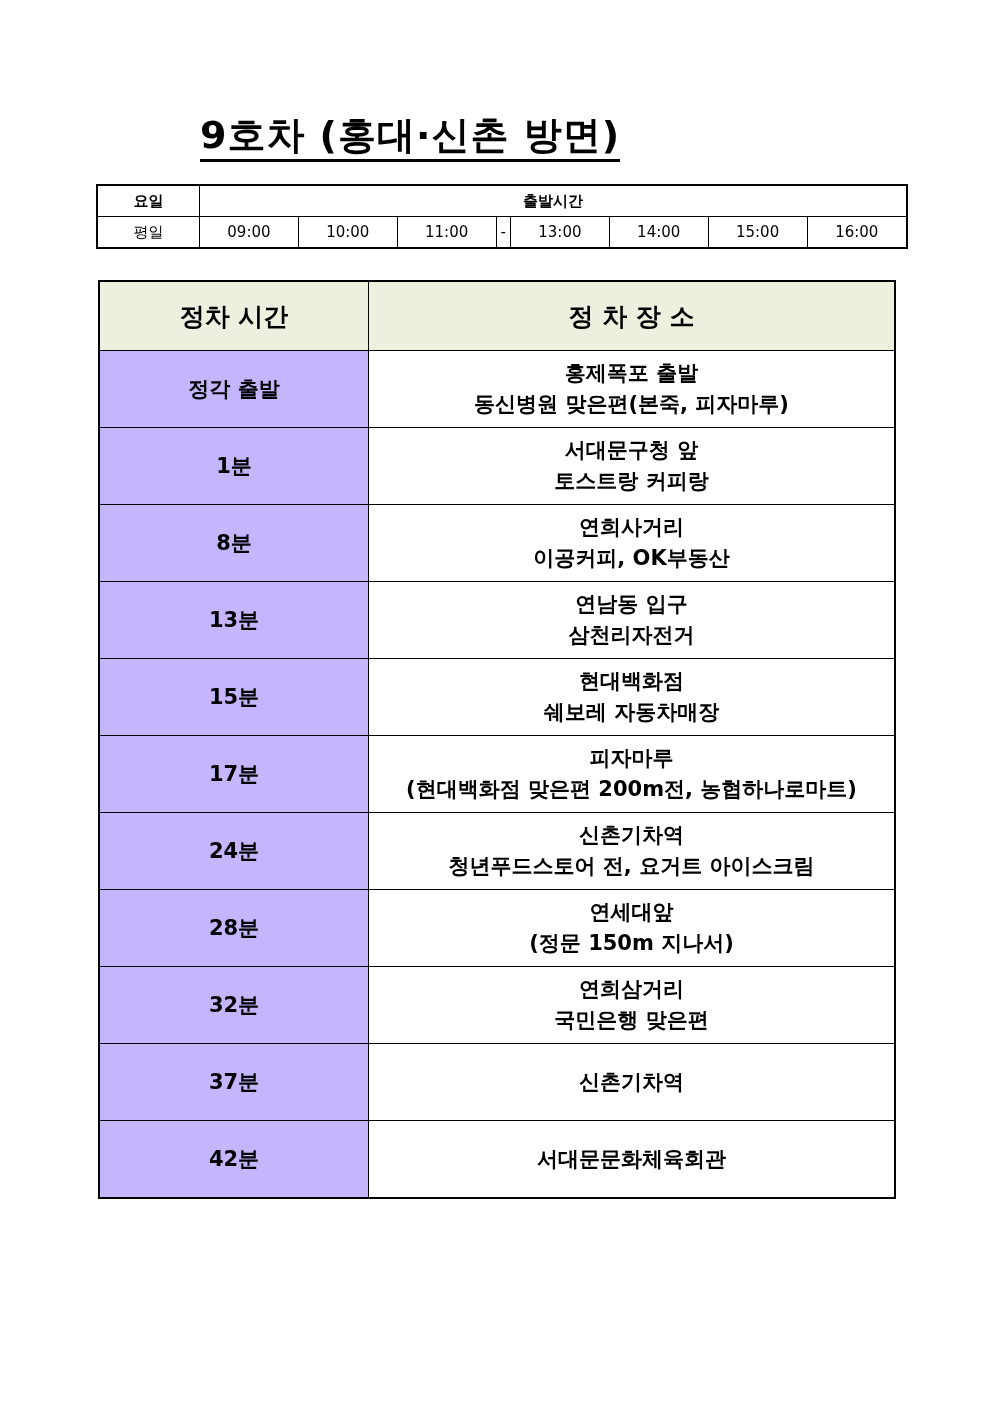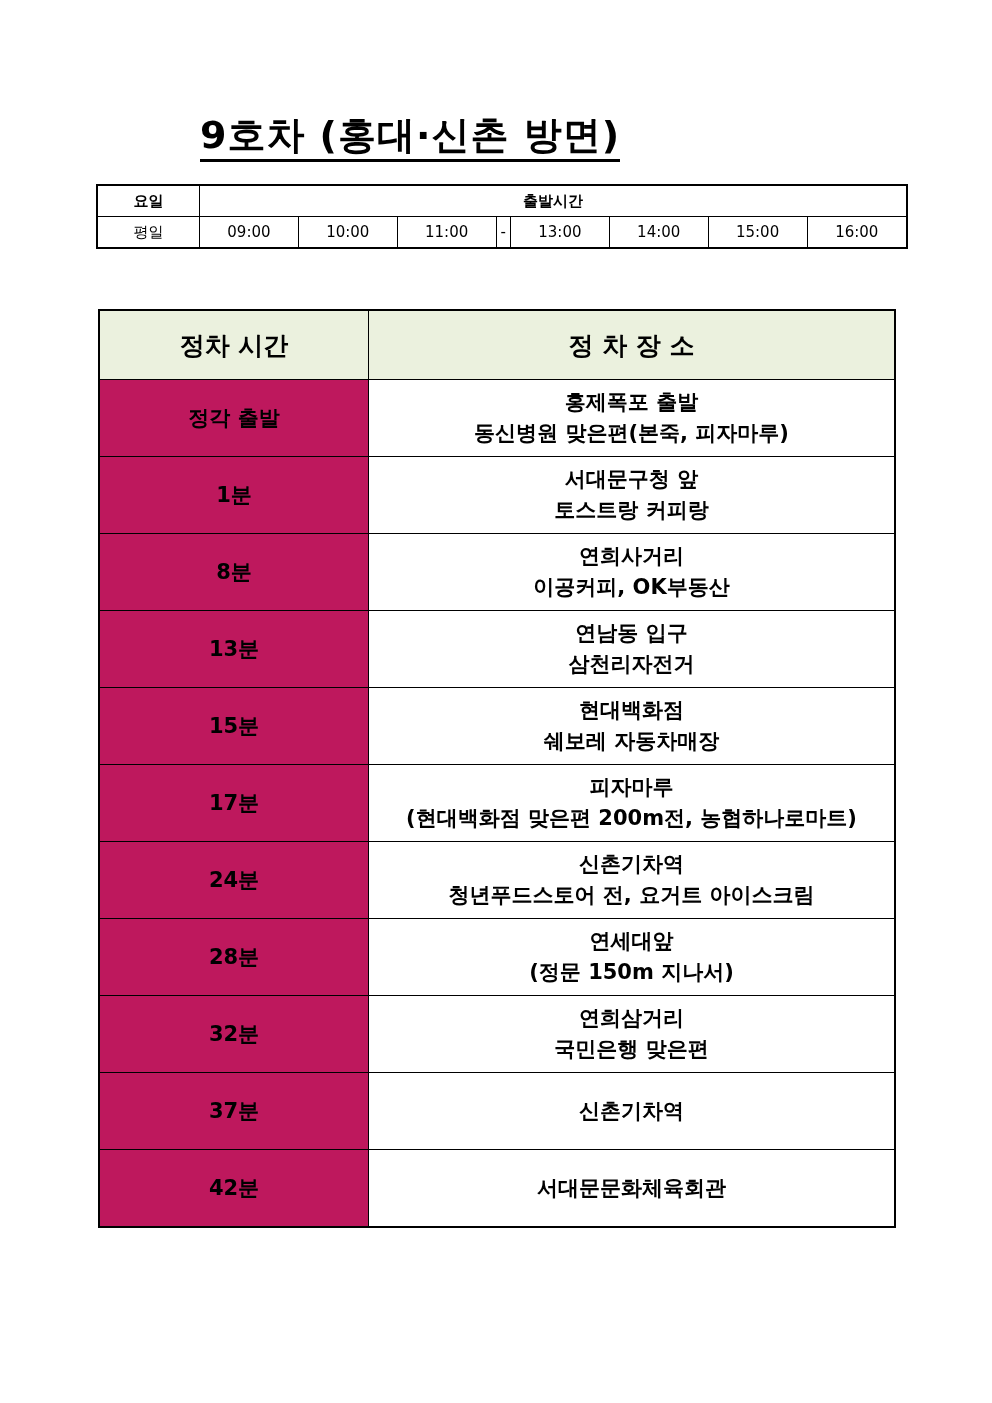--- a/index.html
+++ b/index.html
@@ -7,24 +7,24 @@
   .title {
     position:absolute; left:0; top:110px; width:820px; text-align:center;
     font-size:38px; font-weight:bold; letter-spacing:1px;
   }
   .title span { border-bottom:3px solid #000; padding-bottom:2px; }
   table { border-collapse:collapse; position:absolute; }
   .sched { left:96px; top:184px; width:812px; border:2px solid #000; }
   .sched td { border:1px solid #000; text-align:center; font-size:15px; height:30px; padding:0; }
   .sched .lbl { width:101px; }
   .sched .hdr { font-weight:bold; }
-  .stops { left:98px; top:280px; width:798px; border:2px solid #000;margin-top:29px; }
+  .stops { left:98px; top:280px; width:798px; border:2px solid #000; }
   .stops th { background:#ebf1de; border:1px solid #000; font-size:25px; font-weight:bold; height:66px; }
   .stops td { border:1px solid #000; text-align:center; font-weight:bold; font-size:21px; height:76px; line-height:31px; padding:0; }
-  .stops td.time { width:268px; background:#be185d; }
+  .stops td.time { width:268px; background:#c4b5fd; }
   .stops td.place { background:#ffffff;border-radius:23px; }
   .line { display:block; }
 </style>
 </head>
 <body>
 
 <div class="title"><span>9호차 (홍대·신촌 방면)</span></div>
 
 <table class="sched">
   <tbody>

